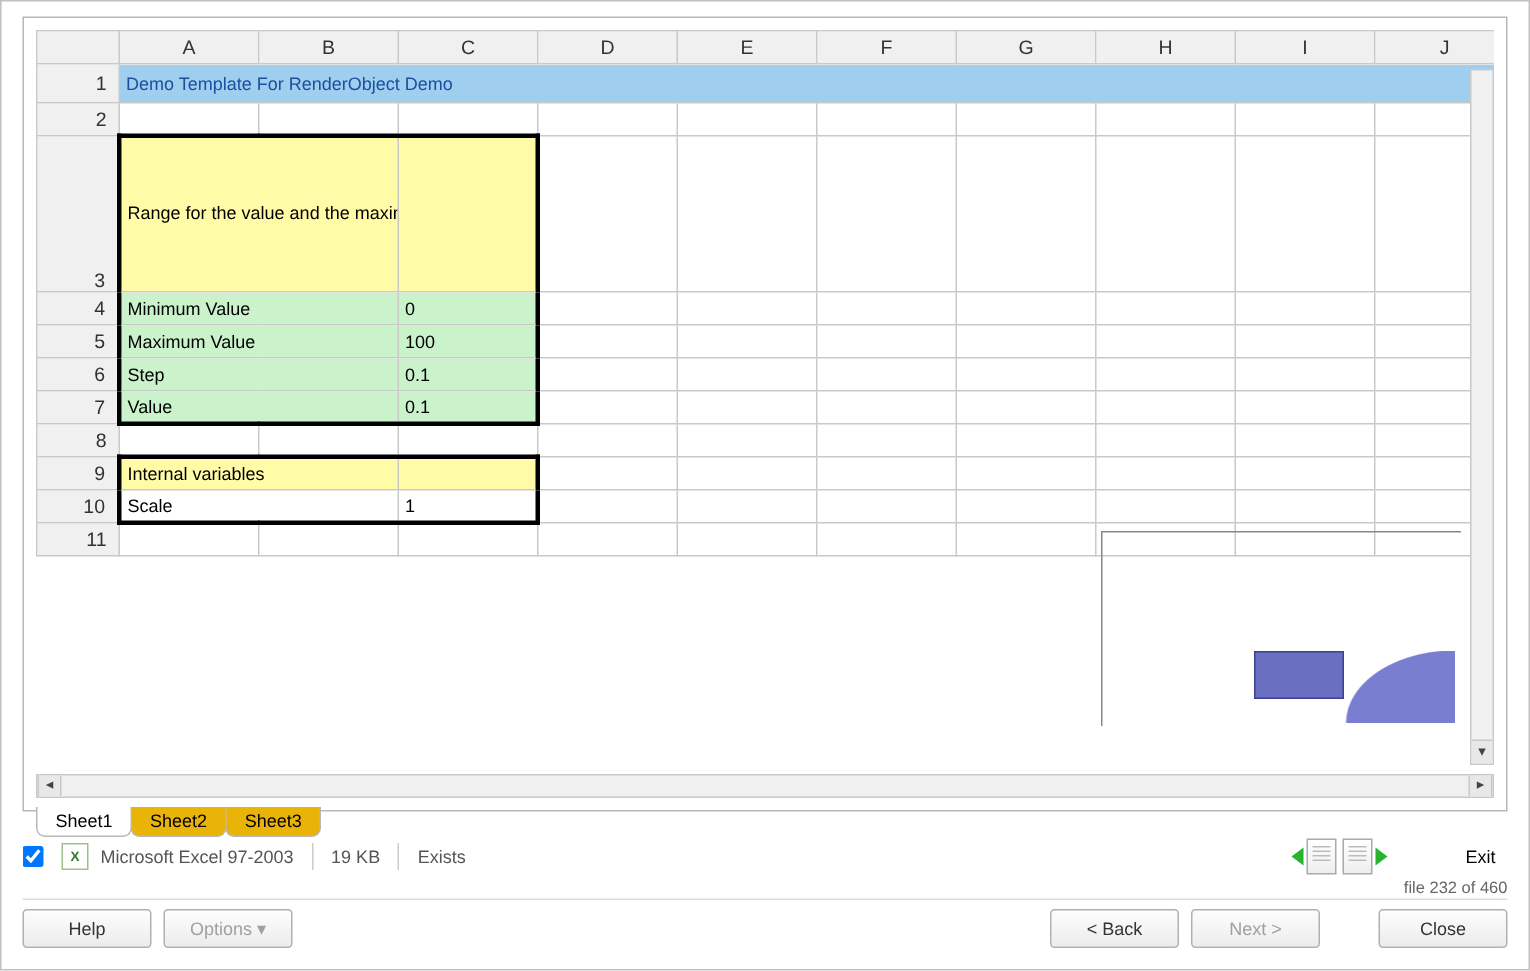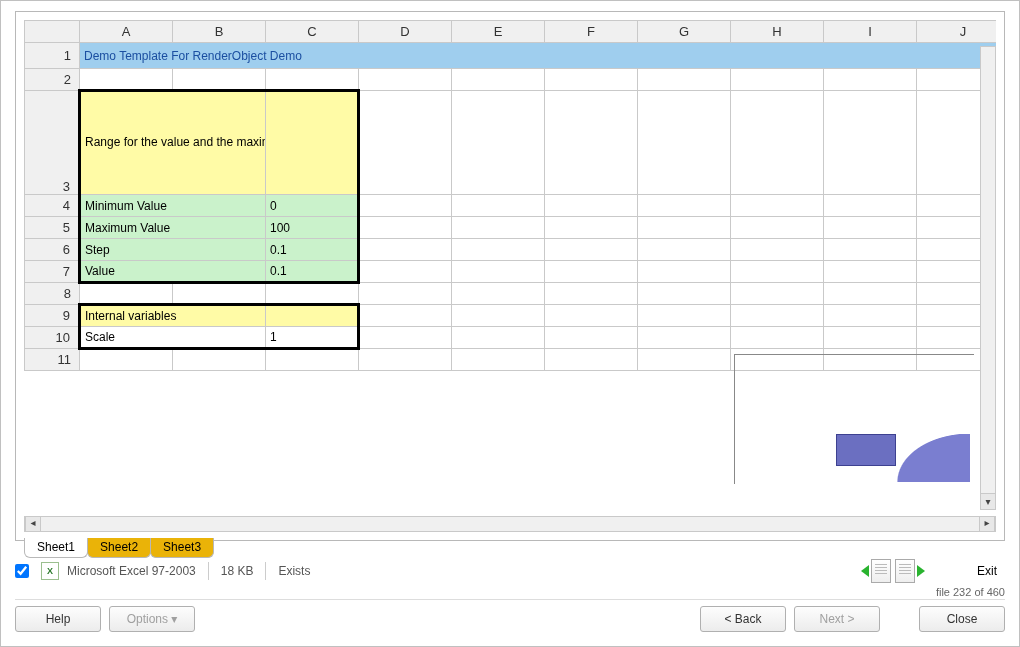--- a/index.html
+++ b/index.html
@@ -442,21 +442,21 @@
     <div class="tab">Sheet2</div>
     <div class="tab">Sheet3</div>
   </div>
 </div>
 
 <div class="statusbar">
   <input type="checkbox" class="chk" checked="" style="">
   <span class="xls-icon">X</span>
   <span>Microsoft Excel 97-2003</span>
   <span class="sep"></span>
-  <span>18 KB</span>
+  <span>19 KB</span>
   <span class="sep"></span>
   <span>Exists</span>
   <div class="navicons">
     <span class="arrow-green-l"></span>
     <span class="doc-icon"></span>
     <span class="doc-icon"></span>
     <span class="arrow-green-r"></span>
   </div>
   <span class="exit">Exit</span>
 </div>

